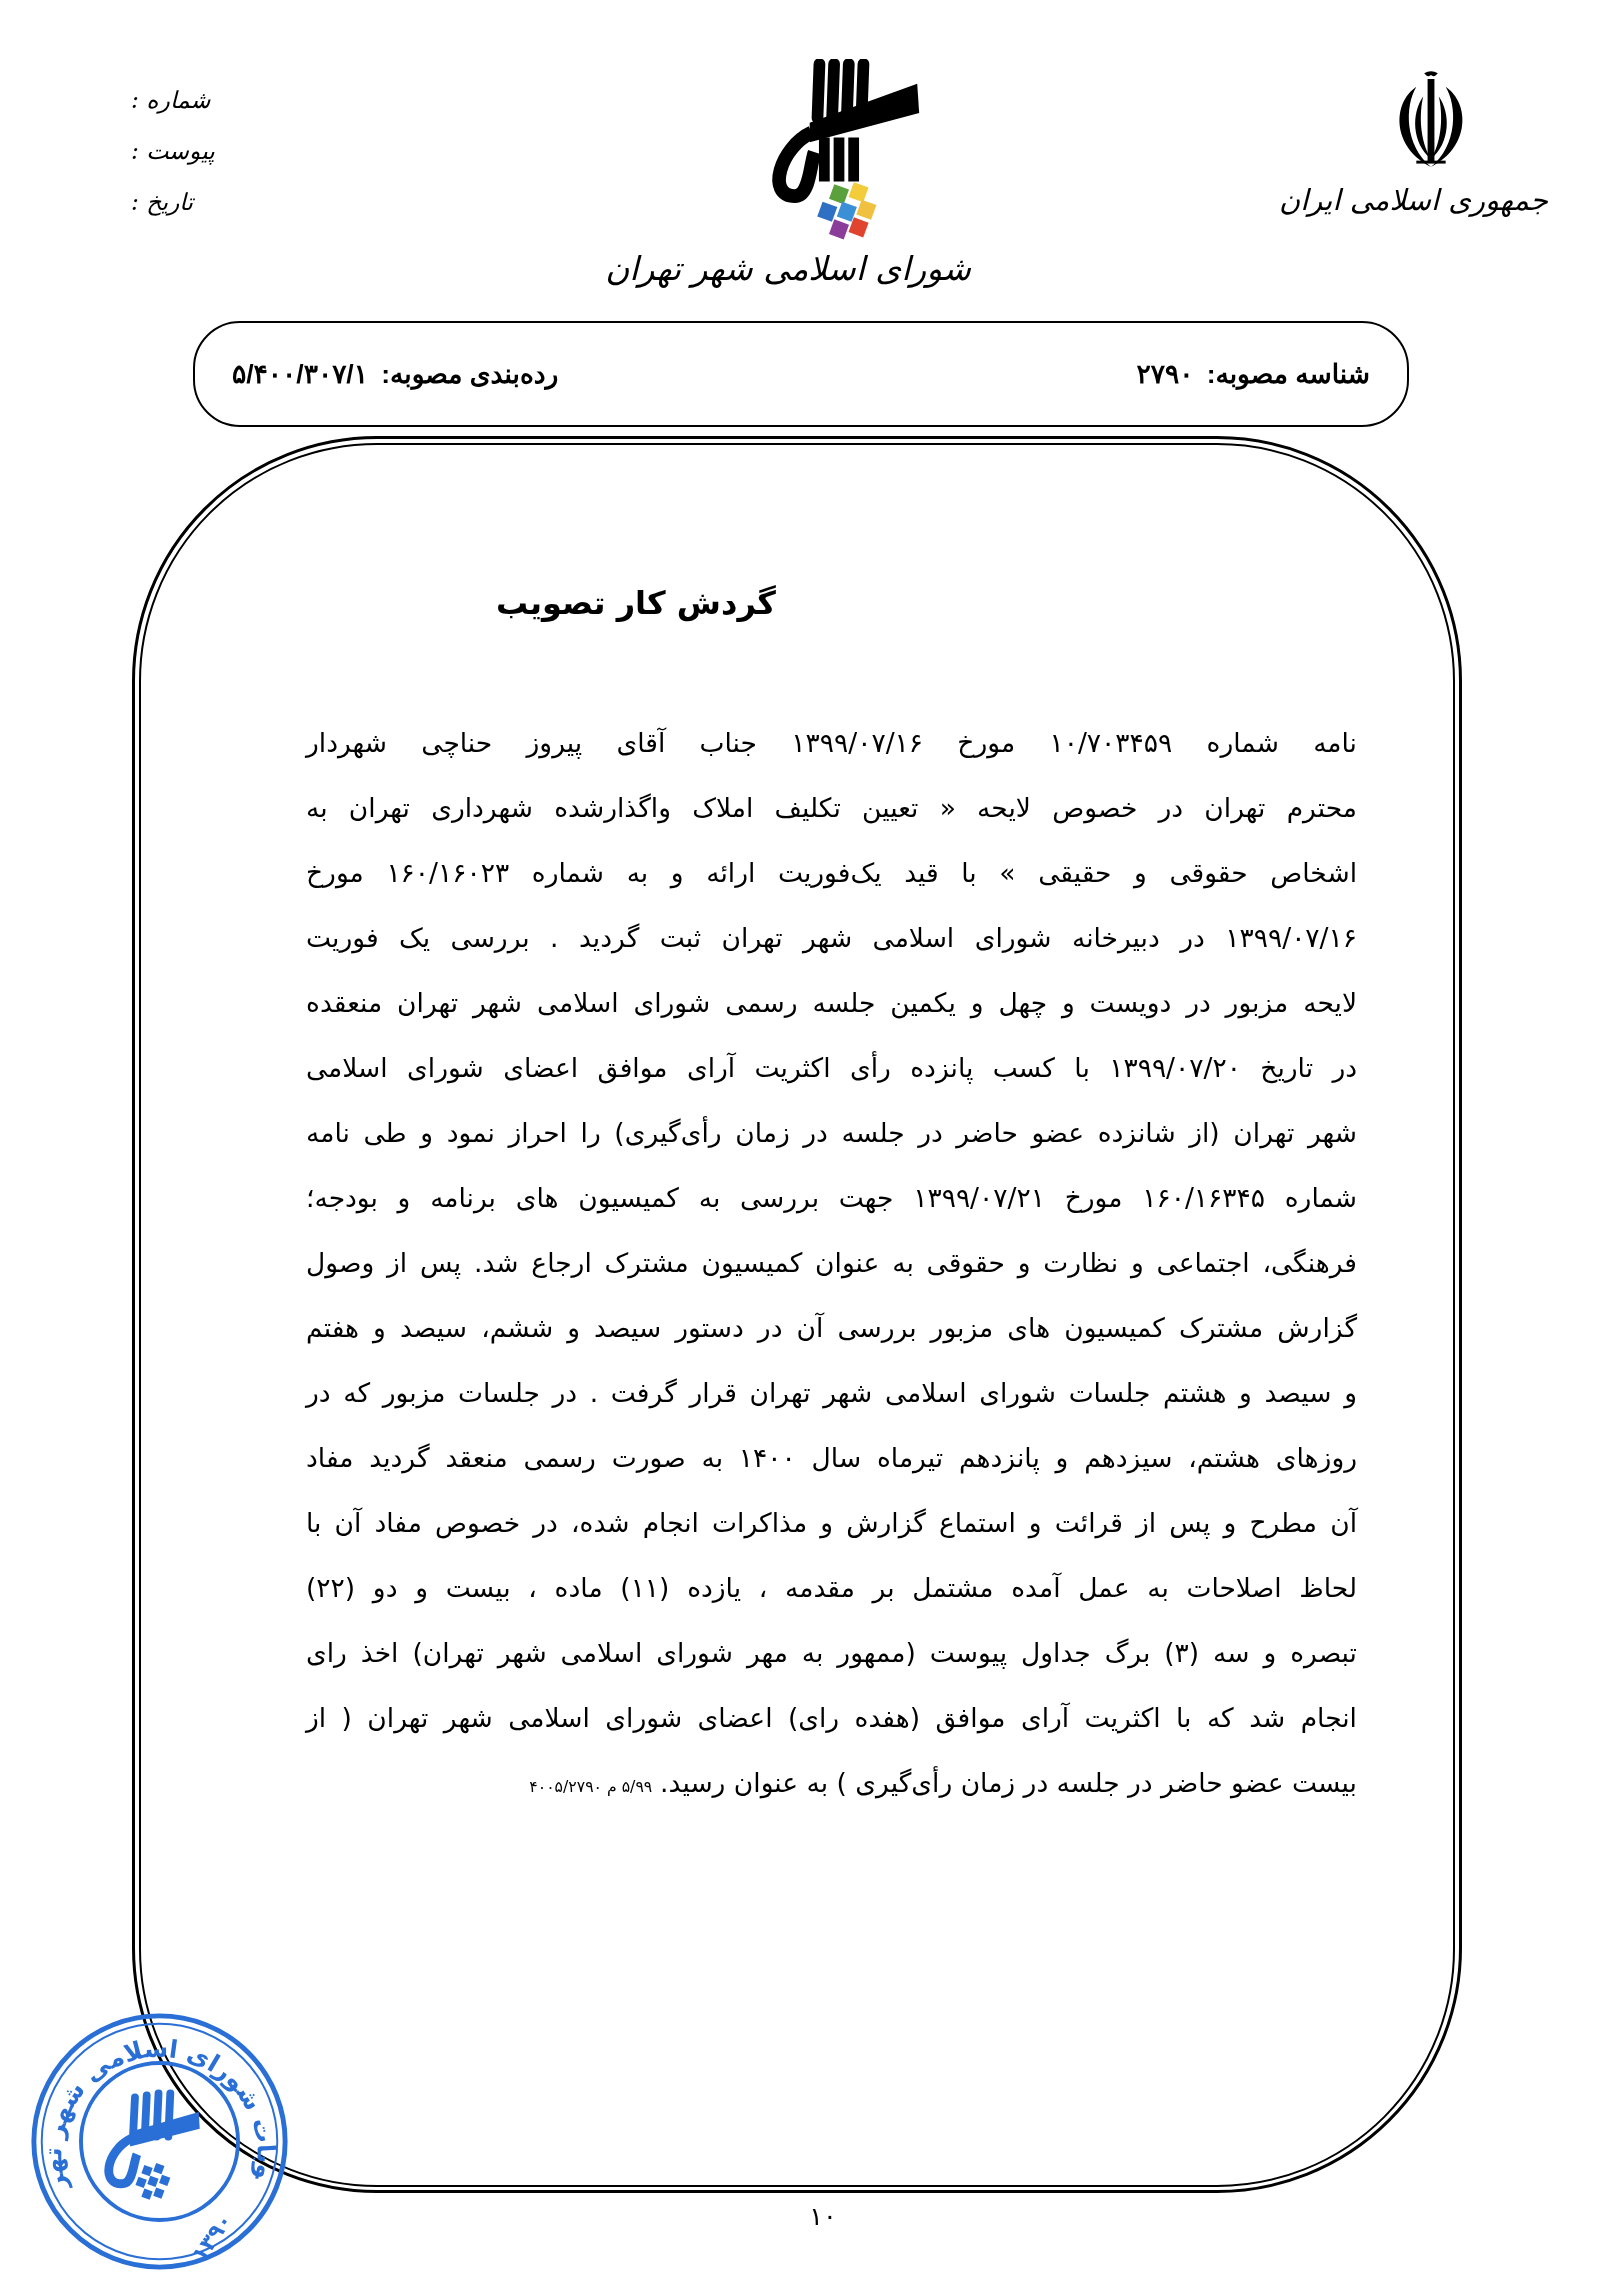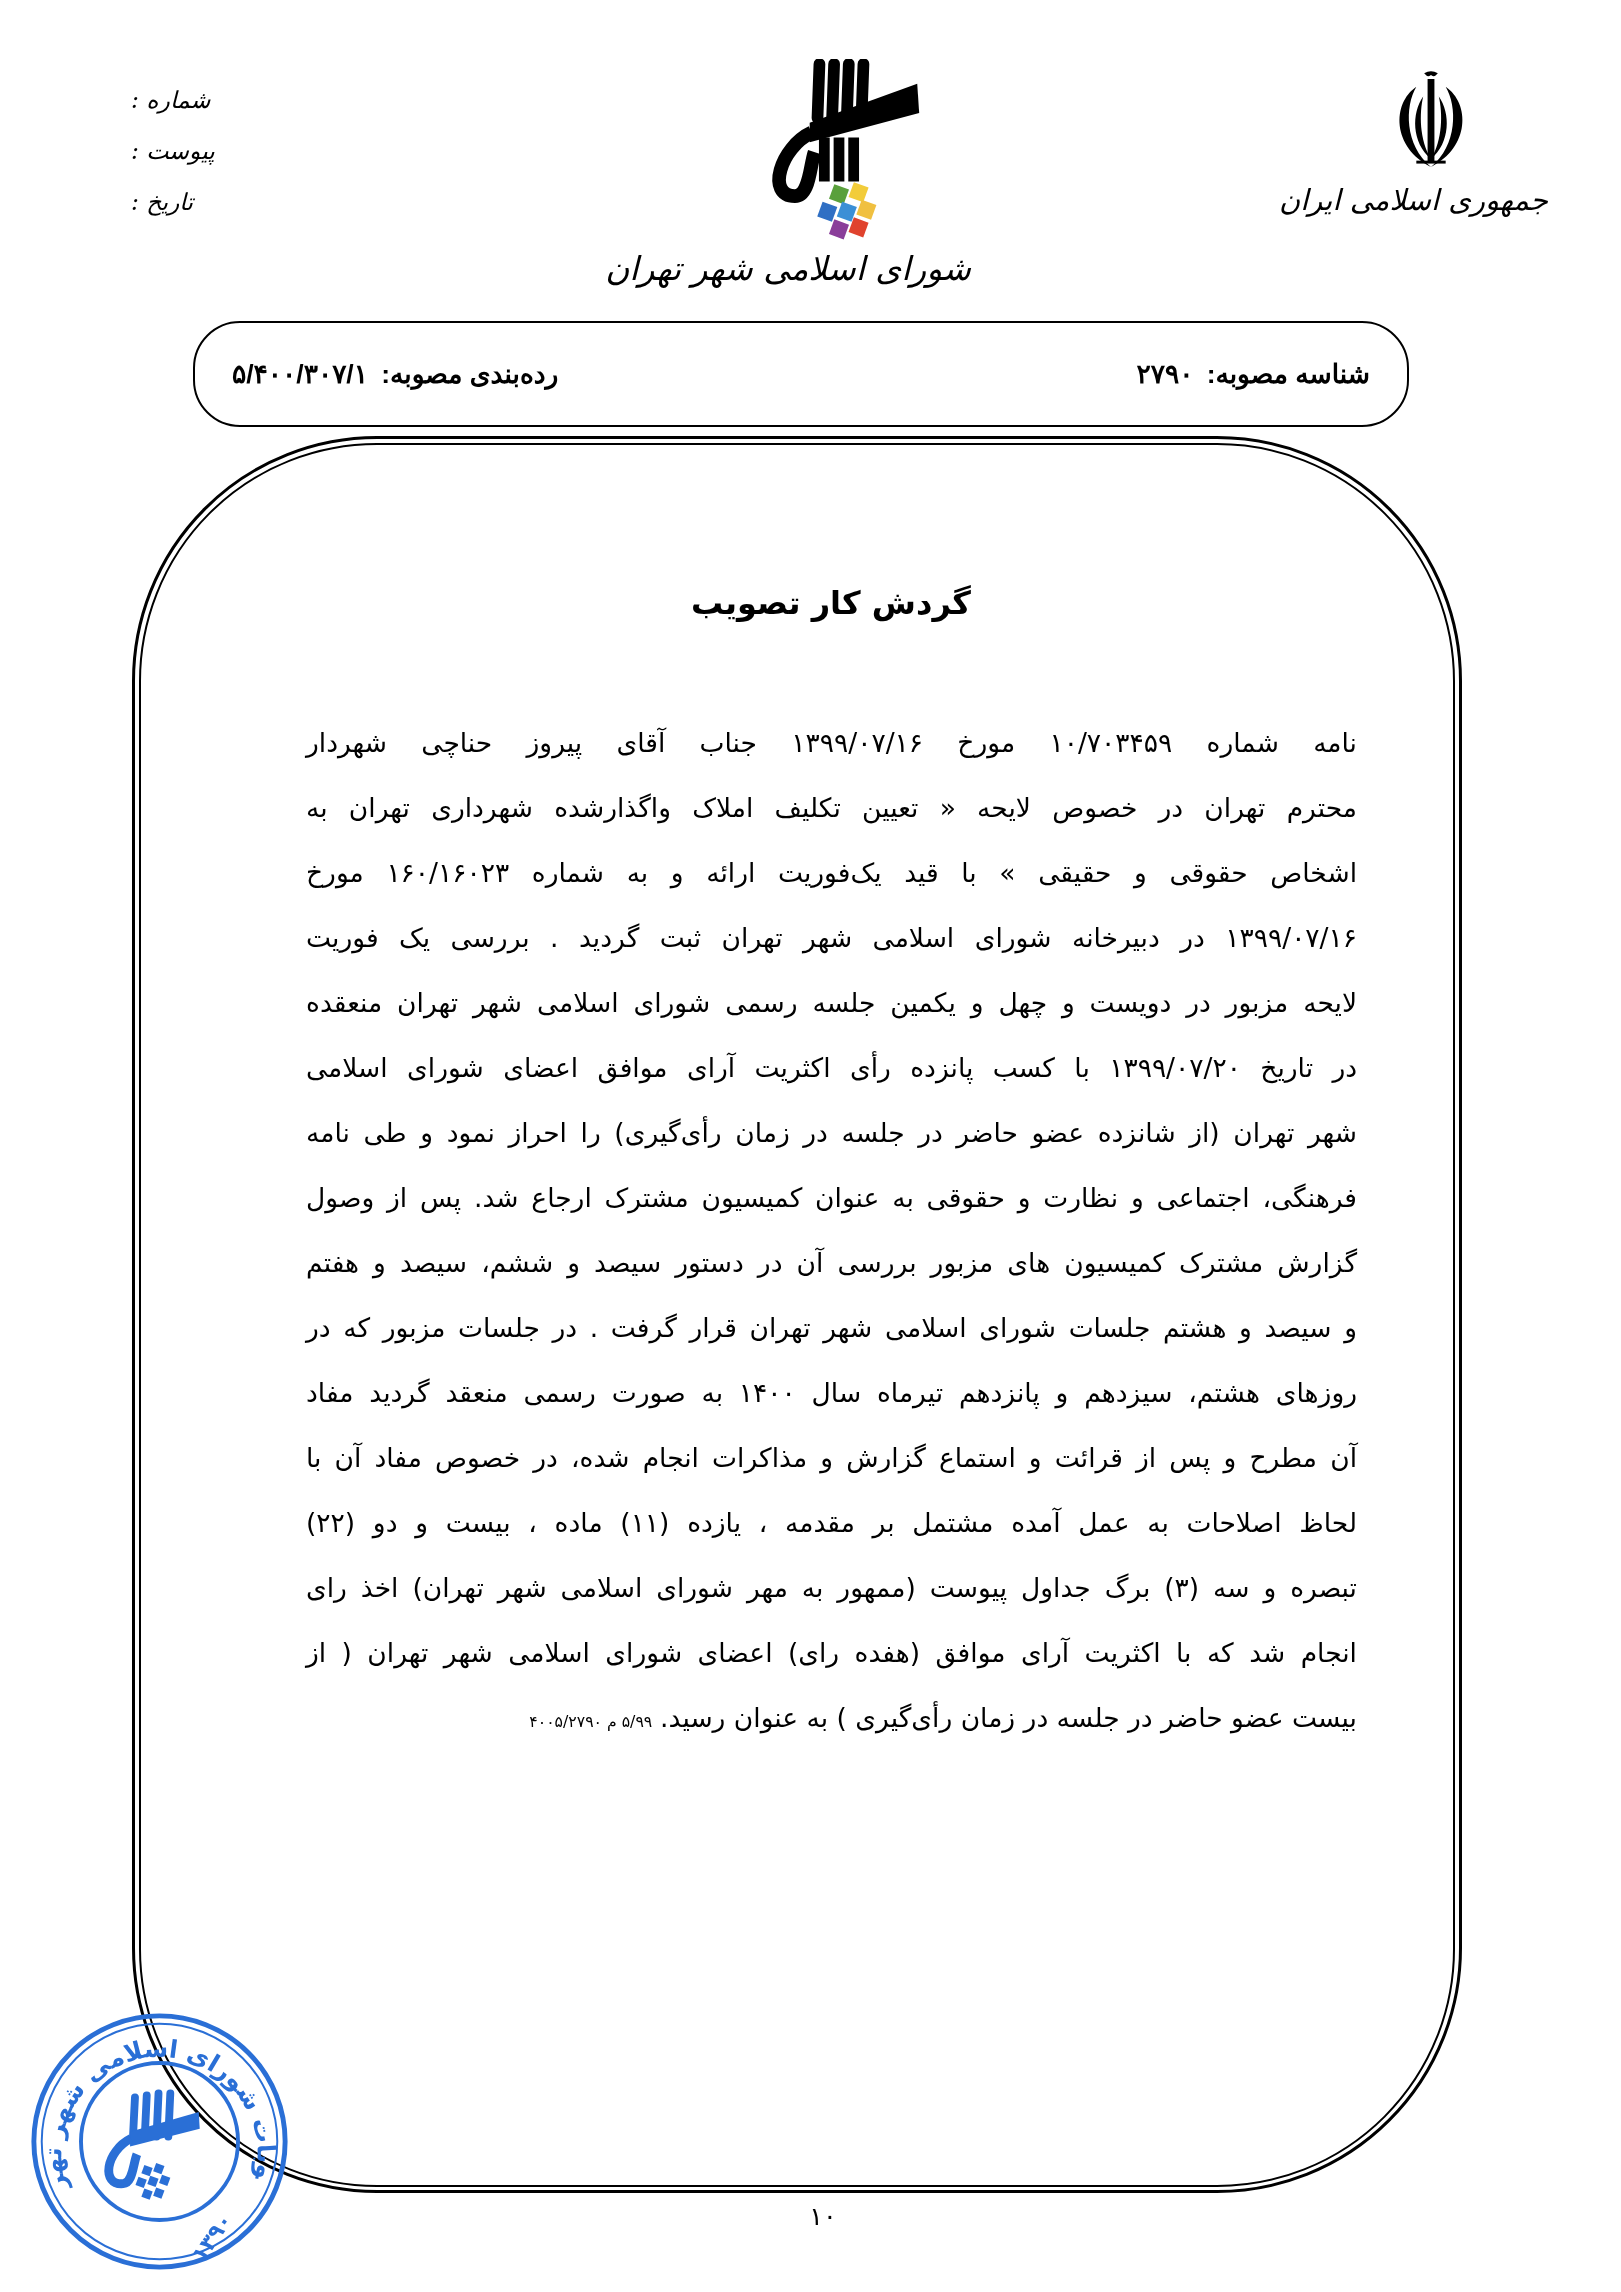--- a/index.html
+++ b/index.html
@@ -95,22 +95,22 @@
     box-sizing: border-box;
   }
   .frame-inner {
     left: 139px; top: 443px; width: 1316px; height: 1744px;
     border: 2.9px solid #000;
     border-radius: 238px;
     box-sizing: border-box;
   }
 
   .doc-title {
-    left: 537px; top: 584px; width: 588px;
-    text-align: center;
+    left: 496px; top: 584px; width: 588px;
+    text-align: left;
     font-family: "DejaVu Sans", sans-serif;
     font-weight: bold;
     font-size: 32px;
     letter-spacing: 1px;
   }
 
   .body-text {
     left: 306px; top: 710px; width: 1051px;
     direction: rtl;
     text-align: justify;
@@ -212,20 +212,21 @@
 <div class="abs doc-title">گردش کار تصویب</div>
 
 <div class="abs body-text">
   <span class="body-line">نامه شماره ۱۰/۷۰۳۴۵۹ مورخ ۱۳۹۹/۰۷/۱۶ جناب آقای پیروز حناچی شهردار</span>
   <span class="body-line">محترم تهران در خصوص لایحه « تعیین تکلیف املاک واگذارشده شهرداری تهران به</span>
   <span class="body-line">اشخاص حقوقی و حقیقی » با قید یک‌فوریت ارائه و به شماره ۱۶۰/۱۶۰۲۳ مورخ</span>
   <span class="body-line">۱۳۹۹/۰۷/۱۶ در دبیرخانه شورای اسلامی شهر تهران ثبت گردید . بررسی یک فوریت</span>
   <span class="body-line">لایحه مزبور در دویست و چهل و یکمین جلسه رسمی شورای اسلامی شهر تهران منعقده</span>
   <span class="body-line">در تاریخ ۱۳۹۹/۰۷/۲۰ با کسب پانزده رأی اکثریت آرای موافق اعضای شورای اسلامی</span>
   <span class="body-line">شهر تهران (از شانزده عضو حاضر در جلسه در زمان رأی‌گیری) را احراز نمود و طی نامه</span>
+  <span class="body-line">شماره ۱۶۰/۱۶۳۴۵ مورخ ۱۳۹۹/۰۷/۲۱ جهت بررسی به کمیسیون های برنامه و بودجه؛</span>
   <span class="body-line">فرهنگی، اجتماعی و نظارت و حقوقی به عنوان کمیسیون مشترک ارجاع شد. پس از وصول</span>
   <span class="body-line">گزارش مشترک کمیسیون های مزبور بررسی آن در دستور سیصد و ششم، سیصد و هفتم</span>
   <span class="body-line">و سیصد و هشتم جلسات شورای اسلامی شهر تهران قرار گرفت . در جلسات مزبور که در</span>
   <span class="body-line">روزهای هشتم، سیزدهم و پانزدهم تیرماه سال ۱۴۰۰ به صورت رسمی منعقد گردید مفاد</span>
   <span class="body-line">آن مطرح و پس از قرائت و استماع گزارش و مذاکرات انجام شده، در خصوص مفاد آن با</span>
   <span class="body-line">لحاظ اصلاحات به عمل آمده مشتمل بر مقدمه ، یازده (۱۱) ماده ، بیست و دو (۲۲)</span>
   <span class="body-line">تبصره و سه (۳) برگ جداول پیوست (ممهور به مهر شورای اسلامی شهر تهران) اخذ رای</span>
   <span class="body-line">انجام شد که با اکثریت آرای موافق (هفده رای) اعضای شورای اسلامی شهر تهران ( از</span>
   <span class="body-line last"><span>بیست عضو حاضر در جلسه در زمان رأی‌گیری ) به عنوان رسید.</span><span class="ref-code">۵/۹۹ م ۴۰۰۵/۲۷۹۰</span></span>
 </div>

